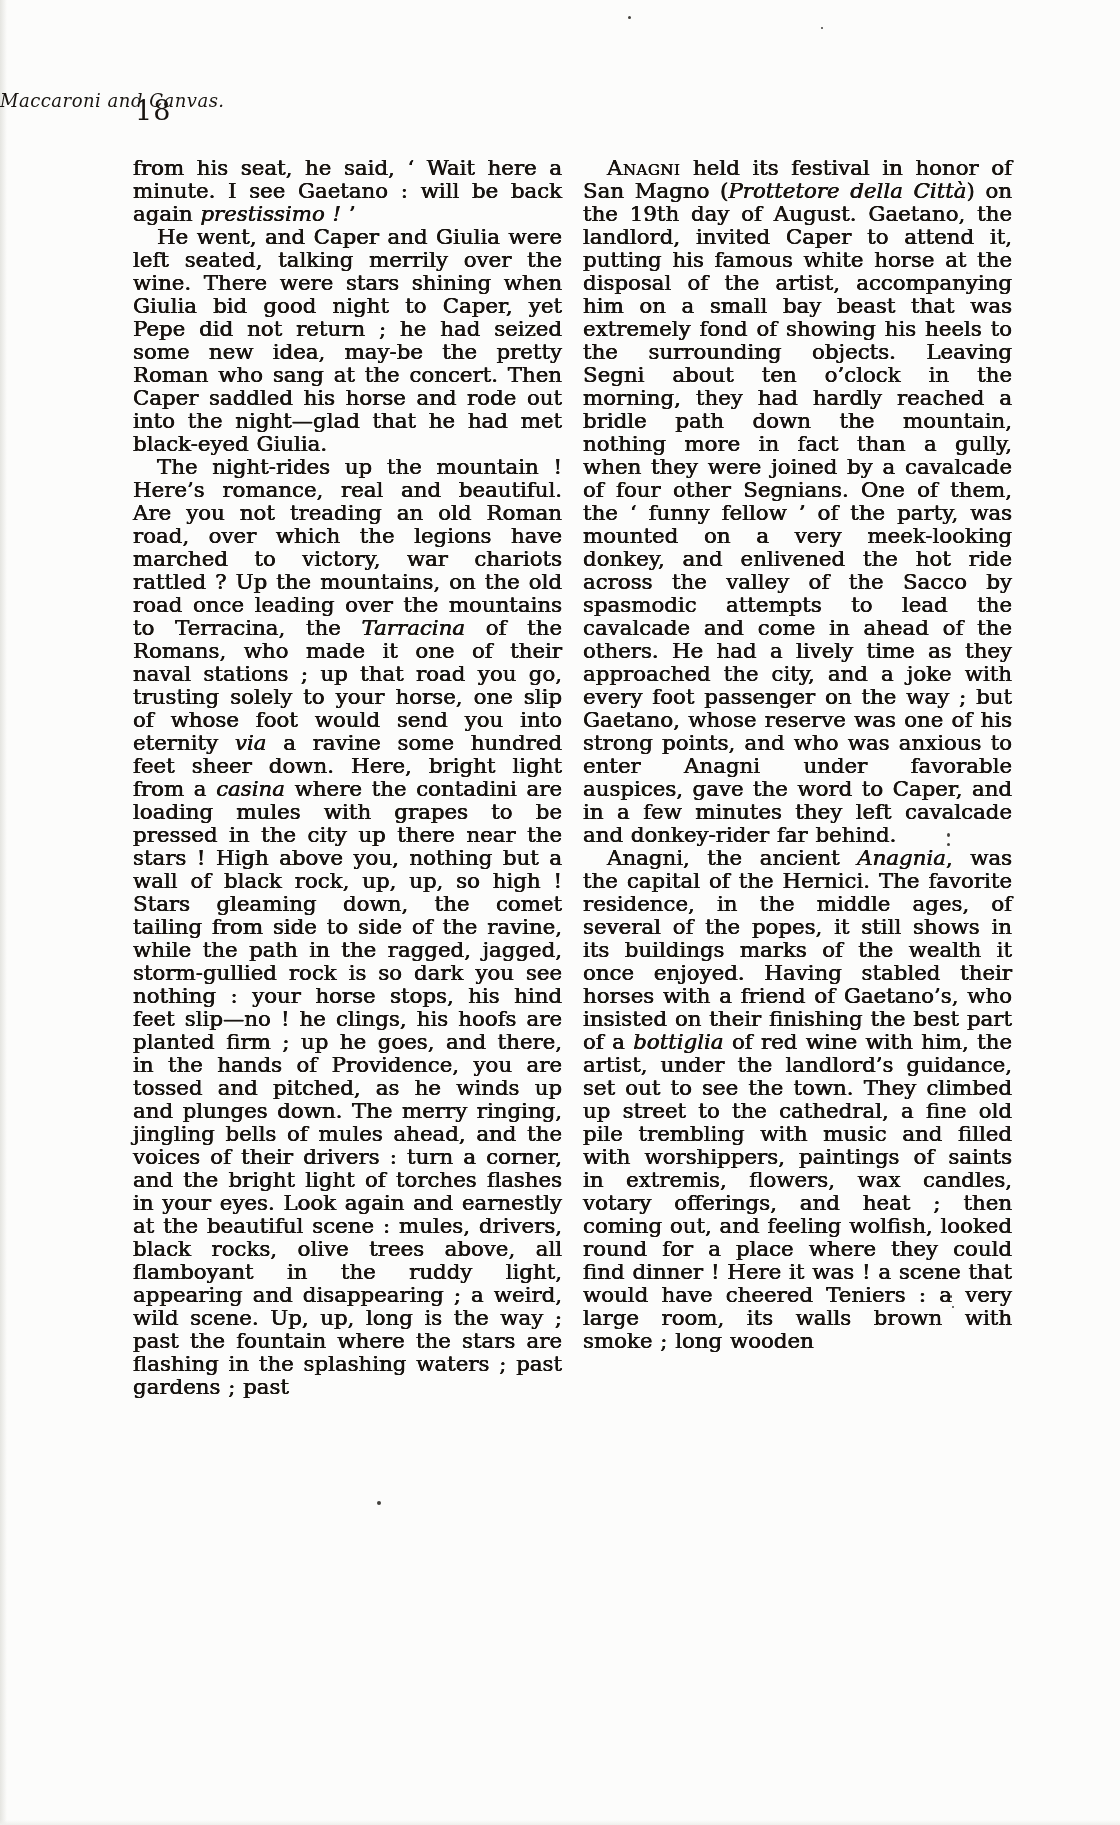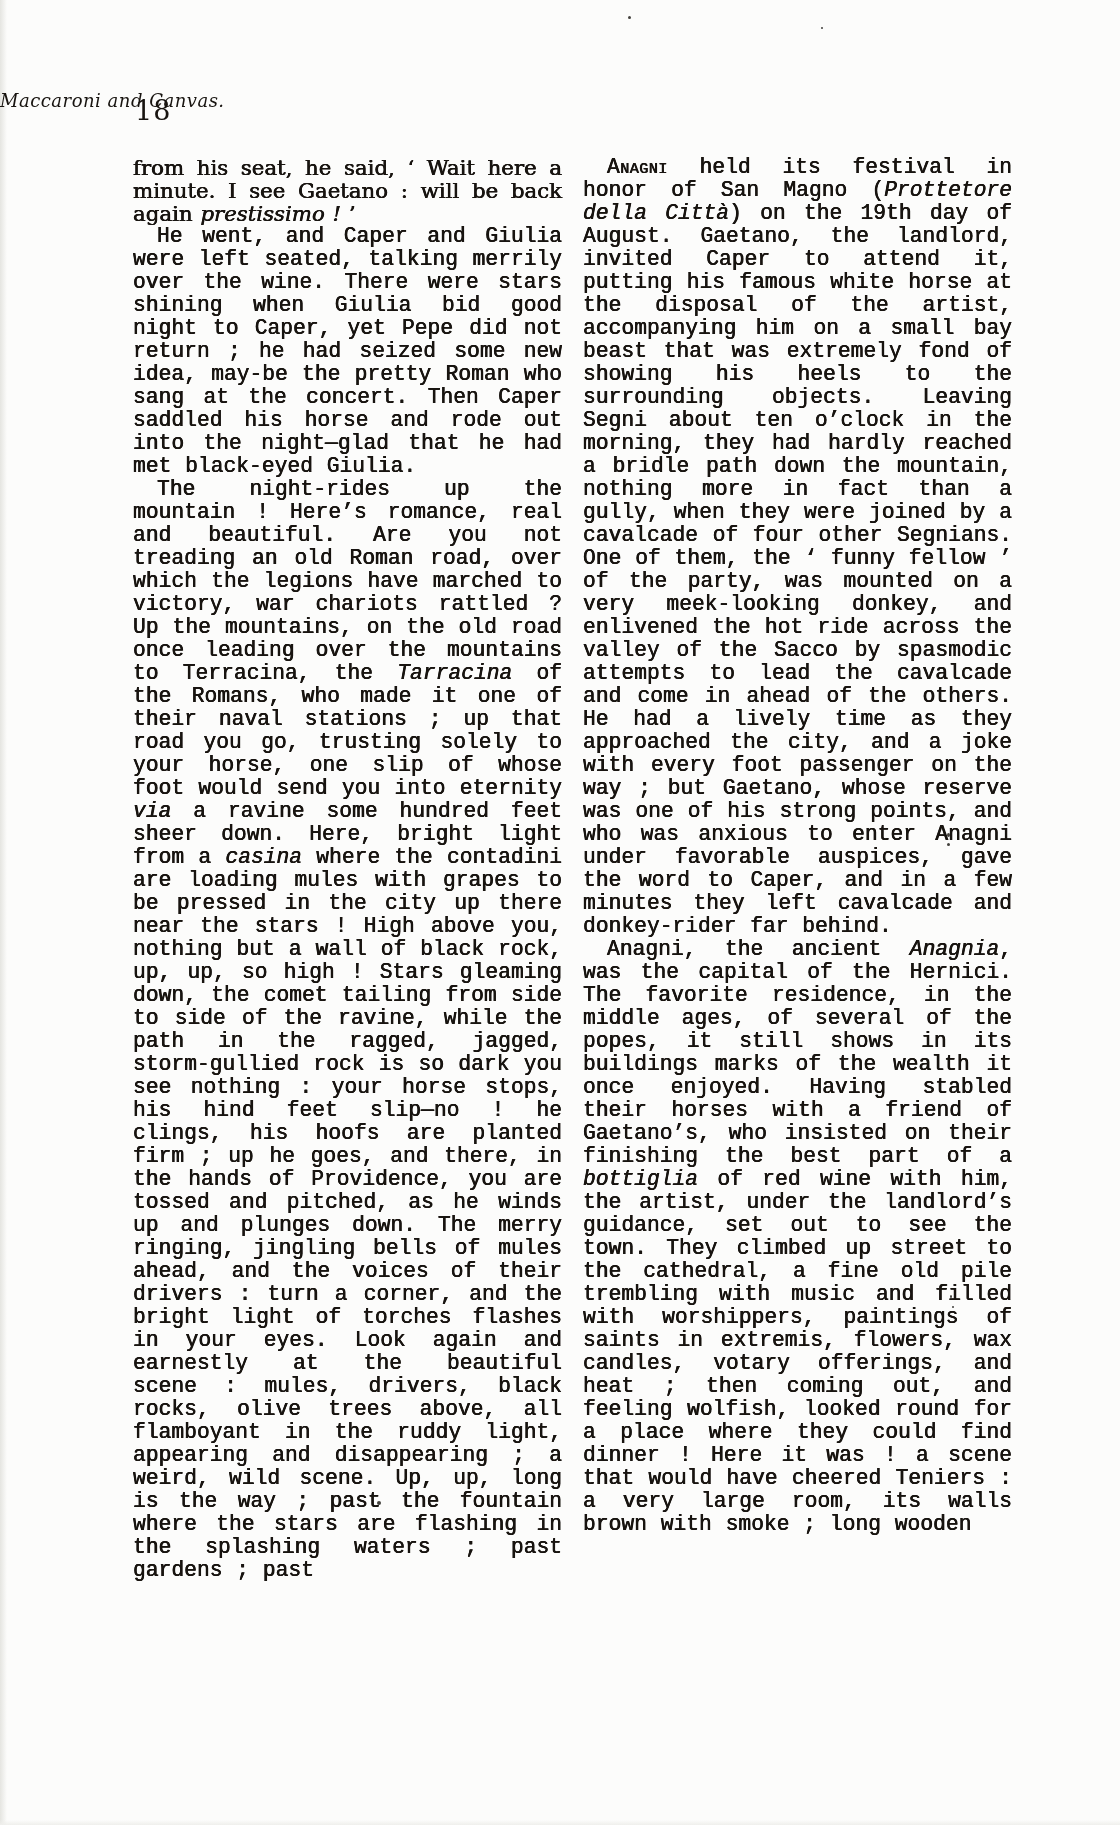--- a/index.html
+++ b/index.html
@@ -36,21 +36,21 @@
   }
   .col {
     width: 429px;
     font-size: 21.3px;
     line-height: 23px;
     text-align: justify;
     text-shadow: 0.35px 0 0 currentColor, -0.2px 0 0 currentColor;
     word-spacing: 1px;
   }
   .para { margin: 0; }
-  .para.indent { text-indent: 24px; font-family: Liberation Mono, monospace; }
+  .para.indent { text-indent: 24px; }
   .it { font-style: italic; }
   .sc { font-variant: small-caps; letter-spacing: 0.5px; }
   .speck { position: absolute; background: #42403c; border-radius: 50%; }
   .s1 { left: 628px; top: 16px;  width: 3px; height: 3px; }
   .s2 { left: 821px; top: 27px;  width: 2px; height: 2px; }
   .s3 { left: 947px; top: 833px; width: 3px; height: 4px; }
   .s4 { left: 947px; top: 843px; width: 3px; height: 3px; }
   .s5 { left: 950px; top: 1295px; width: 2px; height: 3px; }
   .s6 { left: 952px; top: 1306px; width: 2px; height: 2px; }
   .s7 { left: 377px; top: 1501px; width: 4px; height: 4px; }

